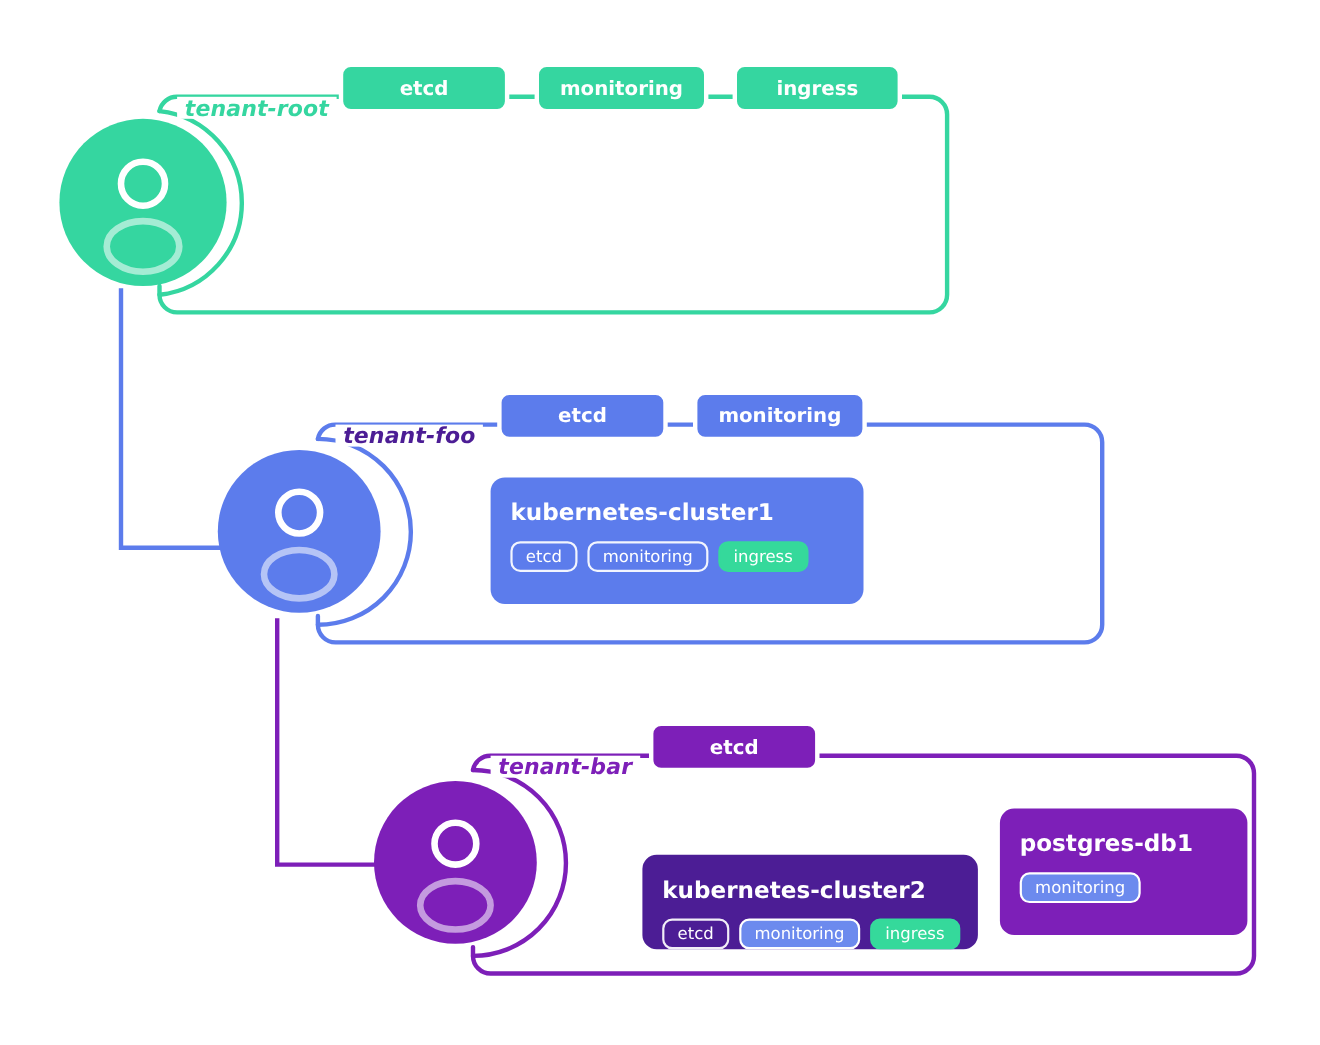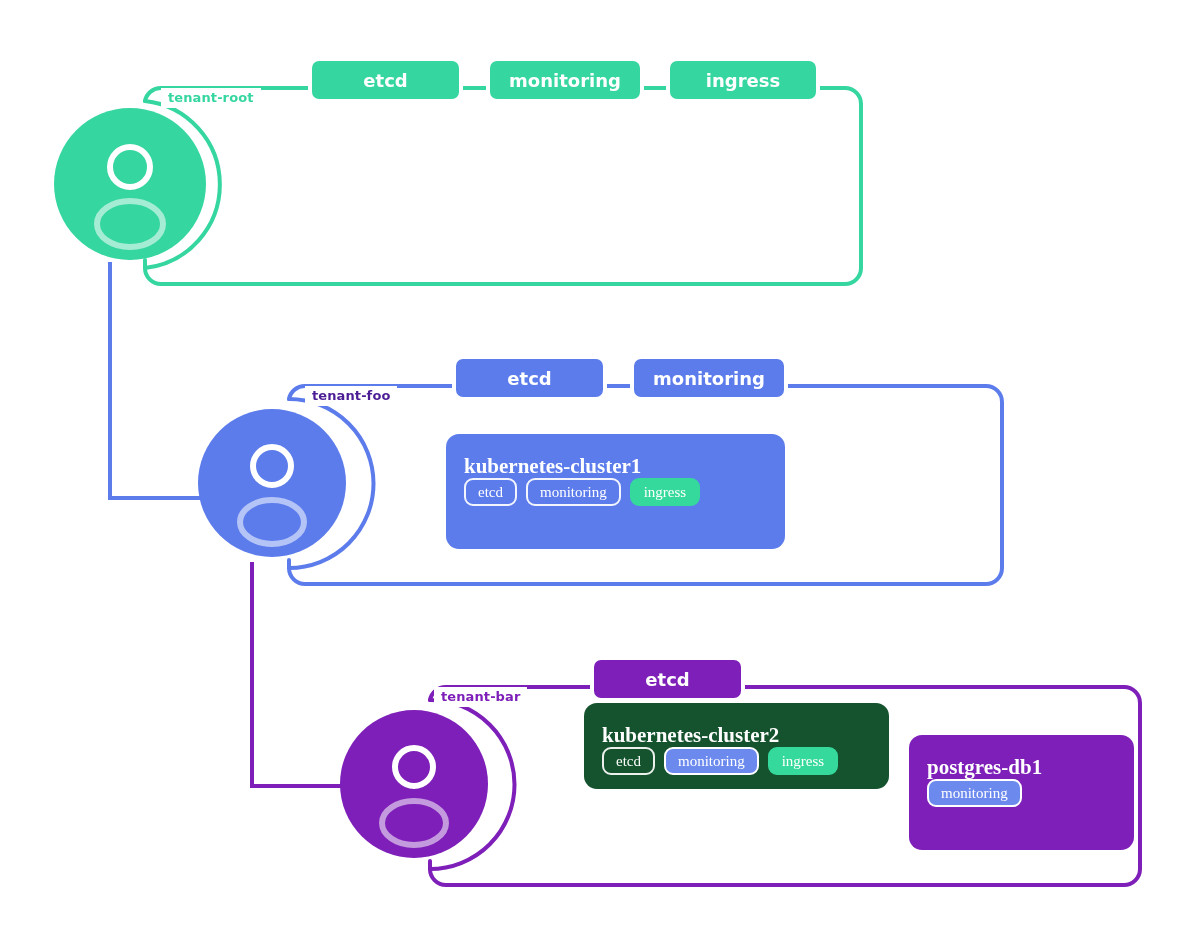--- a/index.html
+++ b/index.html
@@ -29,27 +29,28 @@
     position: absolute;
     left: 0;
     top: 0;
     width: 1200px;
     height: 950px;
   }
 
   
   .tenant-label {
     position: absolute;
-    font-size: 13px;
+    font-size: 20px;
     font-weight: 700;
     letter-spacing: 0.1px;
     white-space: nowrap;
     background: #ffffff;
     padding: 0 7px;
     line-height: 20px;
+    font-style: italic;
   }
 
   
   .top-tag {
     position: absolute;
     height: 46px;
     border-radius: 11px;
     display: flex;
     align-items: center;
     justify-content: center;
@@ -62,21 +63,21 @@
   }
 
   
   .res-card {
     position: absolute;
     border-radius: 13px;
     box-sizing: border-box;
     padding: 20px 18px 18px 18px;
     display: flex;
     flex-direction: column;
-    font-family: Liberation Serif, serif;
+    gap: 14px;
   }
   .res-title {
     color: #ffffff;
     font-size: 21px;
     font-weight: 700;
     line-height: 24px;
     white-space: nowrap;
   }
   .pill-row {
     display: flex;
@@ -214,35 +215,35 @@
     <div class="top-tag" style="left:590px; top:656px; width:155px; background:#7D1FB8;">
       <span>etcd</span>
     </div>
   </div>
 
   <div class="layer">
     <div class="tenant-label" style="left:161px; top:88px; color:#35D6A0;">tenant-root</div>
 
     <div class="tenant-label" style="left:305px; top:386px; color:#4c1d95;">tenant-foo</div>
 
-    <div class="tenant-label" style="left:434px; top:687px; color:#7D1FB8;">tenant-bar</div>
+    <div class="tenant-label" style="left:446px; top:687px; color:#7D1FB8;">tenant-bar</div>
   </div>
 
   <div class="layer">
 
     <div class="res-card" style="left:446px; top:434px; width:339px; height:115px; background:#5C7CEC;">
       <div class="res-title">kubernetes-cluster1</div>
       <div class="pill-row">
         <span class="pill outline">etcd</span>
         <span class="pill outline">monitoring</span>
         <span class="pill filled-green">ingress</span>
       </div>
     </div>
 
-    <div class="res-card" style="left:584px; top:703px; width:305px; height:86px; background:#14532d;">
+    <div class="res-card" style="left:584px; top:777px; width:305px; height:86px; background:#4c1d95;">
       <div class="res-title">kubernetes-cluster2</div>
       <div class="pill-row">
         <span class="pill outline">etcd</span>
         <span class="pill filled-blue">monitoring</span>
         <span class="pill filled-green">ingress</span>
       </div>
     </div>
 
     <div class="res-card" style="left:909px; top:735px; width:225px; height:115px; background:#7D1FB8;">
       <div class="res-title">postgres-db1</div>

